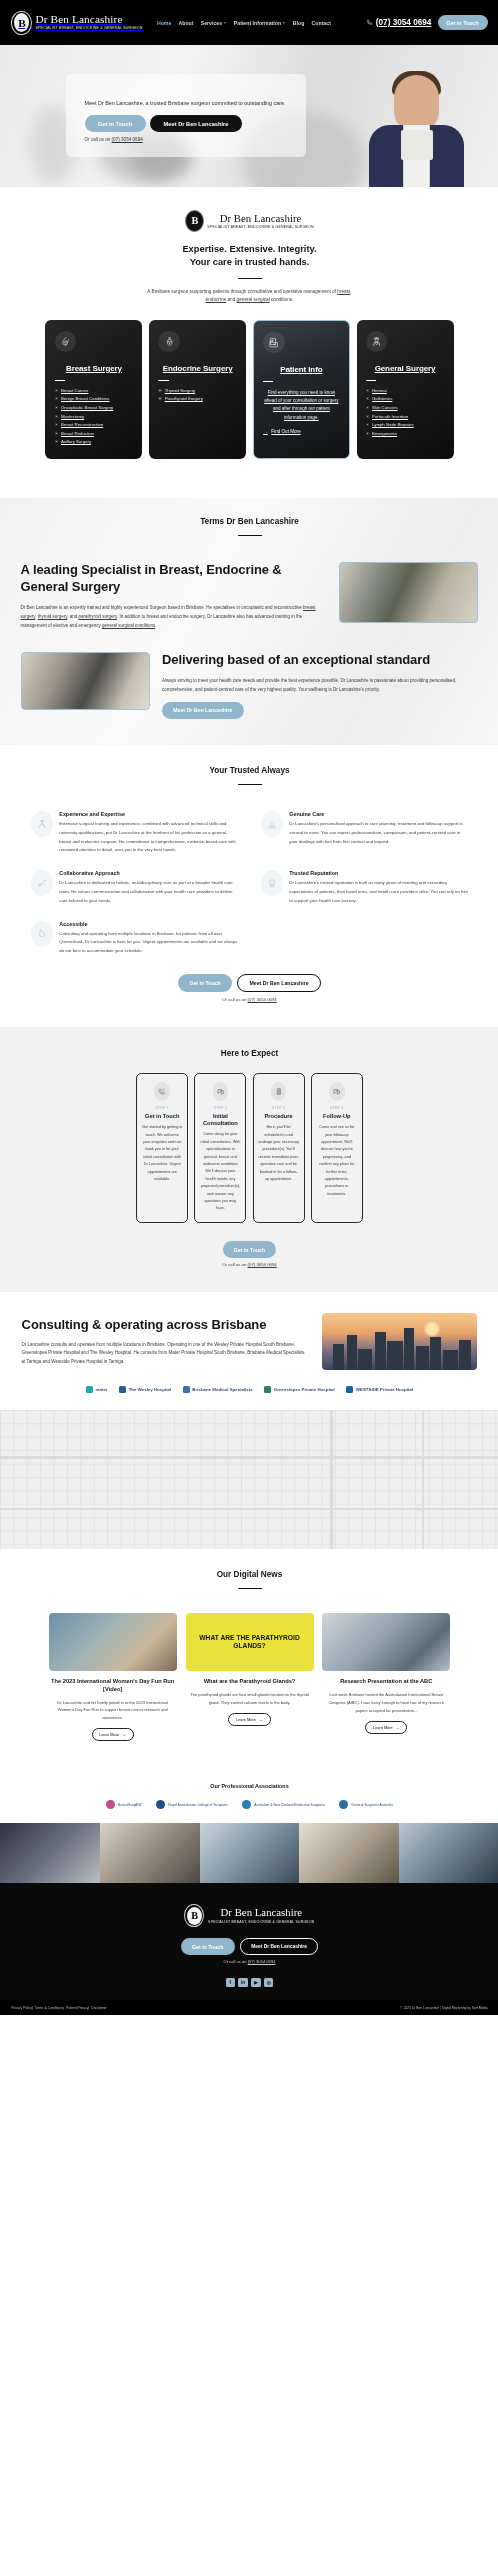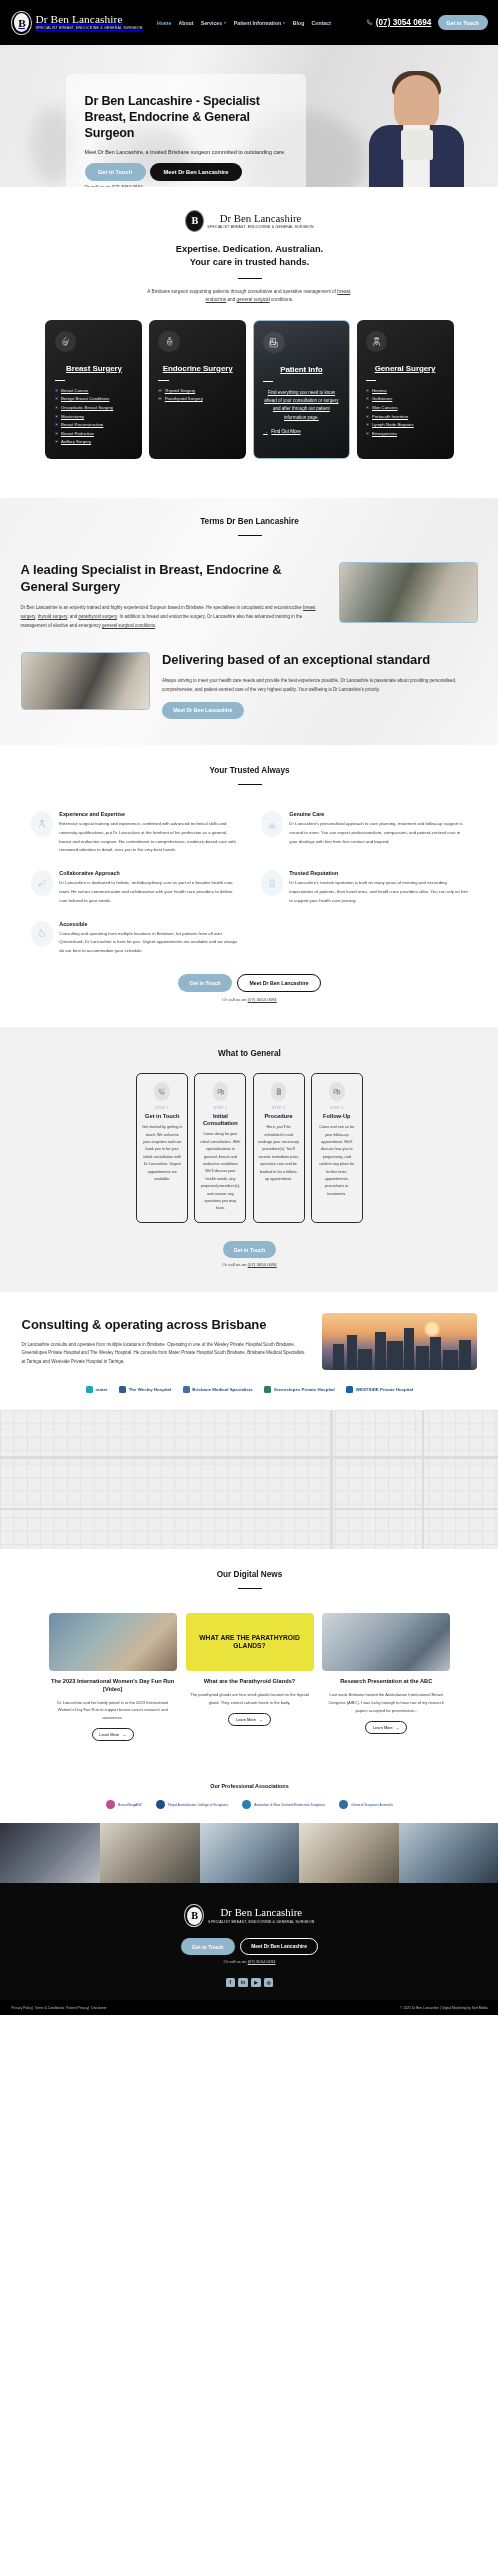--- a/index.html
+++ b/index.html
@@ -403,21 +403,20 @@
 
     <div class="doctor">
       <div class="doc-hair"></div>
       <div class="doc-head"></div>
       <div class="doc-body"></div>
       <div class="doc-collar"></div>
       <div class="doc-mask"></div>
     </div>
 
     <div class="hero-card">
-      <h1 class="hero-title">Dr Ben Lancashire - Specialist Breast, Endocrine &amp; General Surgeon</h1>
       <p class="hero-sub">Meet Dr Ben Lancashire, a trusted Brisbane surgeon committed to outstanding care.</p>
       <div class="hero-btns">
         <a class="btn btn-blue btn-hero" href="#">Get in Touch</a>
         <a class="btn btn-dark btn-hero" href="#">Meet Dr Ben Lancashire</a>
       </div>
       <div class="hero-call">
         <span>Or call us on</span>
         <a href="#" style="text-decoration:underline">(07) 3054 0694</a>
       </div>
     </div>
@@ -427,21 +426,21 @@
     <div class="brand-logo">
       <span class="brand-mark">
         <span>B</span>
       </span>
       <span>
         <div class="brand-name">Dr Ben Lancashire</div>
         <div class="brand-sub">SPECIALIST BREAST, ENDOCRINE &amp; GENERAL SURGEON</div>
       </span>
     </div>
     <h2 class="tagline">
-      <span>Expertise. Dedication. Australian.</span><br>
+      <span>Expertise. Extensive. Integrity.</span><br>
       <span>Your care in trusted hands.</span>
     </h2>
     <div class="rule"></div>
     <p class="lead">
       <span>A Brisbane surgeon supporting patients through consultative and operative management of </span><a href="#">breast</a><span>, </span><a href="#">endocrine</a><span> and </span><a href="#">general surgical</a><span> conditions.</span>
     </p>
 
     <div class="cards">
 
       <a class="card" href="#">
@@ -682,21 +681,21 @@
         <a class="btn btn-outline btn-mid" href="#">Meet Dr Ben Lancashire</a>
       </div>
       <div class="cta-call">
         <span>Or call us on</span>
         <a href="#" style="text-decoration:underline">(07) 3054 0694</a>
       </div>
     </div>
   </section>
 
   <section class="expect">
-    <h2 class="sec-title">What to General</h2>
+    <h2 class="sec-title">Here to Expect</h2>
 
     <div class="steps">
 
       <div class="step">
         <span class="step-ico">
           <svg width="7.7" height="7.7" viewBox="0 0 24 24" fill="none" stroke="#333" stroke-width="1.3">
             <path d="M5 4h3l2 4-2 1.5a10 10 0 0 0 5 5L15 12l4 2v3a2 2 0 0 1-2 2A14 14 0 0 1 3 6a2 2 0 0 1 2-2z"></path>
             <path d="M14 4.5l2 2 4-4"></path>
           </svg>
         </span>

